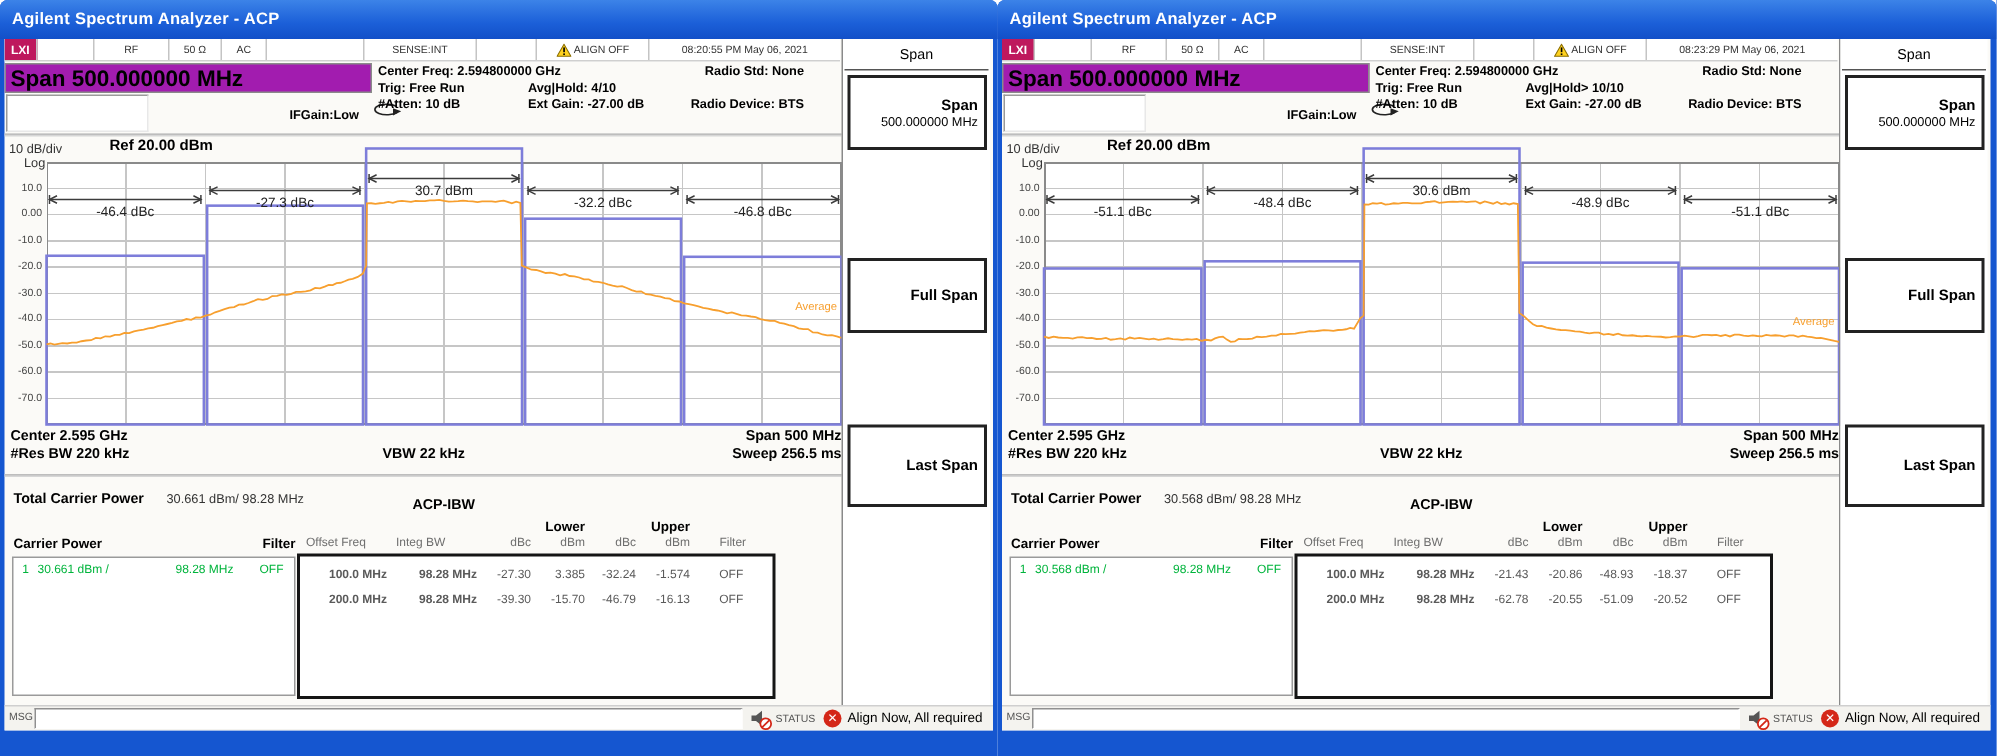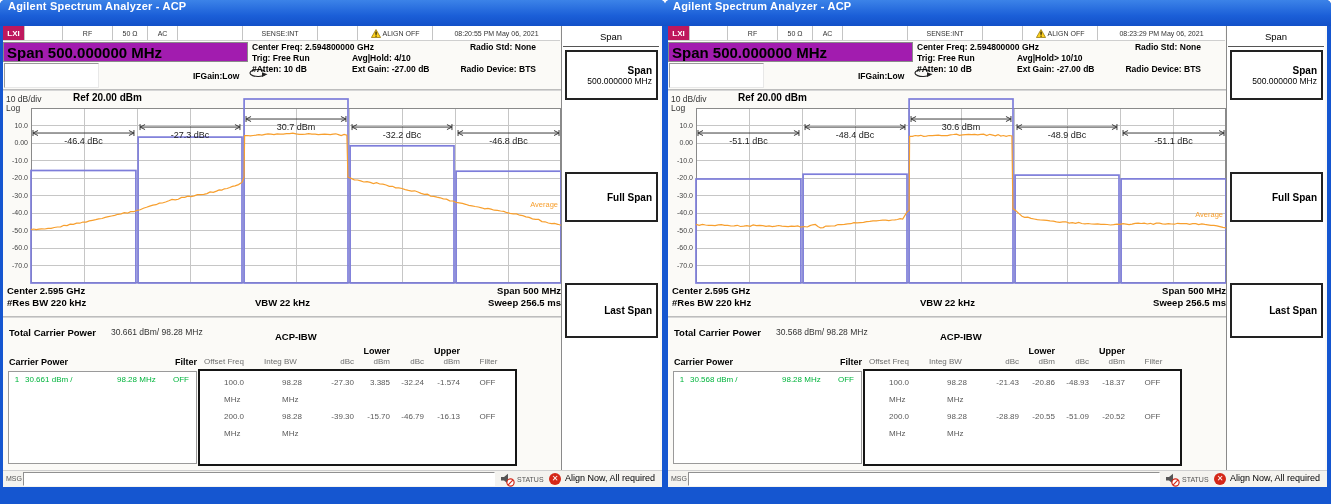--- a/index.html
+++ b/index.html
@@ -2,21 +2,21 @@
 <html><head>
 <meta charset="utf-8">
 <style>
   * { margin:0; padding:0; box-sizing:border-box; }
   body { font-family:"Liberation Sans","DejaVu Sans",sans-serif; background:#ffffff; }
   #root { width:1331px; height:504px; display:flex; overflow:hidden; }
   .panel { position:relative; width:665px; height:504px; background:#1556d0; border-radius:5px 5px 0 0; flex:0 0 auto; }
   .panel:last-child { width:666px; }
   .titlebar { position:absolute; left:0; top:0; width:100%; height:26px;
     background:linear-gradient(#3c83e8,#1b5fd8 60%,#1250c8); border-radius:5px 5px 0 0;
-    display:flex; padding-left:8px; }
+    display:flex; align-items:center; padding-left:8px; }
   .title { color:#fff; font-size:11px; font-weight:bold; letter-spacing:.2px; }
   .client { position:absolute; left:3px; top:26px; width:659px; height:461px; background:#fbfaf7; overflow:hidden; }
 
   
   .status-strip { position:absolute; left:0; top:0; width:557px; height:15px; display:flex; background:#fff; border-bottom:1px solid #cfcfcf; }
   .cell { height:100%; display:flex; align-items:center; justify-content:center; font-size:7px; color:#333; border-right:1px solid #c4c4c4; }
   .cell.lxi { width:22px; background:#be185d; color:#fff; font-weight:bold; font-size:8px; }
   .cell.b1{width:38px} .cell.rf{width:50px} .cell.imp{width:35px} .cell.ac{width:30px}
   .cell.b2{width:65px} .cell.sense{width:75px} .cell.b3{width:40px} .cell.align{width:75px; gap:2px;}
   .cell.time{width:127px; border-right:none;}
@@ -30,21 +30,21 @@
   .cfreq { left:249px; top:16px; } .trig { left:249px; top:27px; } .atten { left:249px; top:38px; }
   .avghold { left:349px; top:27px;text-align:center; } .extgain { left:349px; top:38px; }
   .radiostd { left:421px; top:16px; width:112px; text-align:right; }
   .radiodev { left:421px; top:38px; width:112px; text-align:right; }
   .sweep-ind { position:absolute; left:245px; top:41px; }
   .hdr-divider { position:absolute; left:0; top:63px; width:558px; height:2px; background:#d6d6d6; border-top:1px solid #bdbdbd; }
 
   
   .scale-lbl { position:absolute; left:3px; top:68px; font-size:8.5px; color:#333; }
   .ref-lbl { position:absolute; left:70px; top:66px; font-size:10px; font-weight:bold; color:#000; }
-  .log-lbl { position:absolute; left:3px; top:77px; font-size:8.5px; color:#333; }
+  .log-lbl { position:absolute; left:13px; top:77px; font-size:8.5px; color:#333; }
   .y-axis { position:absolute; left:0; top:0; width:26px; height:260px; }
   .ytick { position:absolute; right:1px; width:25px; text-align:right; font-size:7px; color:#444; }
   .chart-svg { position:absolute; left:28px; top:82px; overflow:visible; }
 
   .foot { position:absolute; font-size:9.5px; font-weight:bold; color:#000; white-space:nowrap; }
   .f-center { left:4px; top:259px; } .f-span { right:101px; top:259px; }
   .f-resbw { left:4px; top:271px; } .f-vbw { left:252px; top:271px; } .f-sweep { right:101px; top:271px; }
   .res-divider { position:absolute; left:0; top:290px; width:558px; height:2px; background:#d6d6d6; border-top:1px solid #bdbdbd; }
 
   
@@ -59,21 +59,21 @@
     grid-template-columns:60px 60px 36px 36px 34px 36px 1fr; font-size:8px; color:#6e6e6e; }
   .acp-headers span:nth-child(1),.acp-headers span:nth-child(2){ text-align:left; padding-left:6px; }
   .acp-headers span:nth-child(3),.acp-headers span:nth-child(4),
   .acp-headers span:nth-child(5),.acp-headers span:nth-child(6){ text-align:right; }
   .acp-headers span:nth-child(7){ text-align:center; }
   .carrier-box { position:absolute; left:5px; top:345px; width:189px; height:93px; background:#fff; border:1px solid #9a9a9a; }
   .carrier-row { display:grid; grid-template-columns:16px 92px 56px 24px; font-size:8px; color:#00b43c; padding-top:3px; }
   .carrier-row span:nth-child(1){ text-align:center; }
   .acp-box { position:absolute; left:195px; top:343px; width:319px; height:97px; background:#fff; border:2px solid #151515; padding-top:3px; }
   .acp-row { display:grid; grid-template-columns:58px 60px 36px 36px 34px 36px 1fr; font-size:8px; color:#5a5a5a; line-height:17px; }
-  .acp-row span:nth-child(1),.acp-row span:nth-child(2){ text-align:left; padding-left:24px; }
+  .acp-row span:nth-child(1),.acp-row span:nth-child(2){ text-align:right; padding-left:6px;font-weight:bold; }
   .acp-row span:nth-child(3),.acp-row span:nth-child(4),
   .acp-row span:nth-child(5),.acp-row span:nth-child(6){ text-align:right; }
   .acp-row span:nth-child(7){ text-align:center; }
 
   
   .statusbar { position:absolute; left:0; top:444px; width:659px; height:17px; background:#f4f3ef; border-top:1px solid #cfcfcf; }
   .msg-lbl { position:absolute; left:3px; top:4px; font-size:7px; color:#555; }
   .msg-box { position:absolute; left:20px; top:1px; width:472px; height:14px; background:#fff; border:1px solid #fff; border-top-color:#909090; border-left-color:#909090; }
   .spk { position:absolute; left:497px; top:1px; }
   .status-lbl { position:absolute; left:514px; top:5px; font-size:7px; color:#555; }
@@ -477,21 +477,21 @@
               <span>98.28 MHz</span>
               <span>-21.43</span>
               <span>-20.86</span>
               <span>-48.93</span>
               <span>-18.37</span>
               <span>OFF</span>
             </div>
             <div class="acp-row">
               <span>200.0 MHz</span>
               <span>98.28 MHz</span>
-              <span>-28.89</span>
+              <span>-62.78</span>
               <span>-20.55</span>
               <span>-51.09</span>
               <span>-20.52</span>
               <span>OFF</span>
             </div>
           </div>
         </div>
 
       <div class="statusbar">
         <span class="msg-lbl">MSG</span>

